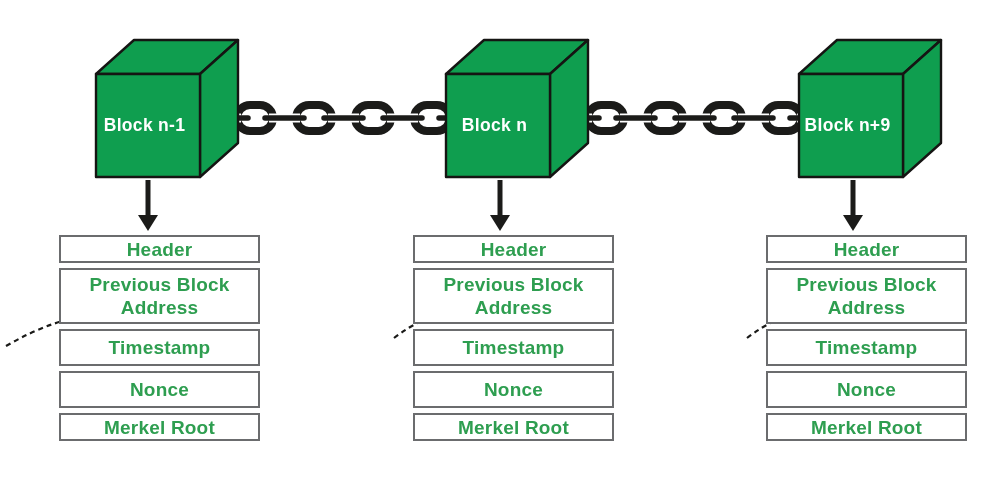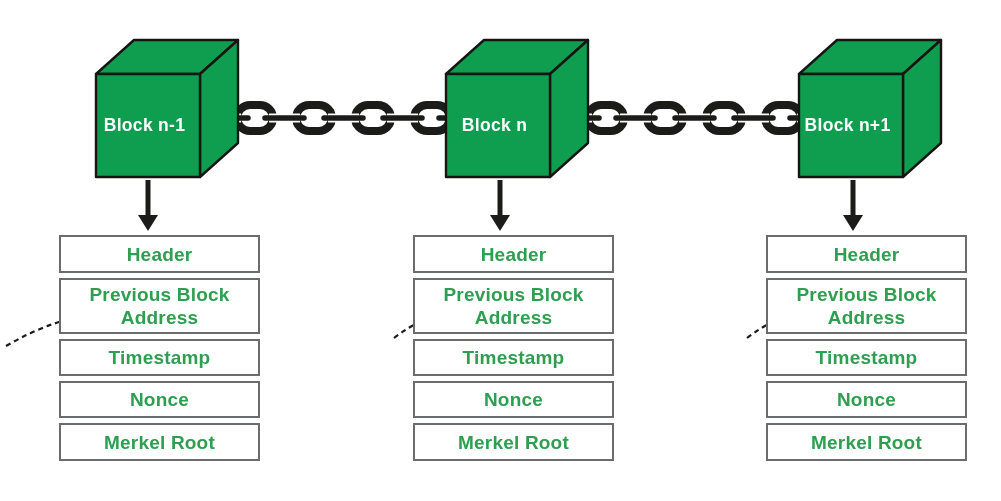--- a/index.html
+++ b/index.html
@@ -28,21 +28,21 @@
     height:37px;
     background:#ffffff;
     border:2px solid #6b6c6e;
     display:flex;align-items:center;justify-content:center;
     text-align:center;
     color:#2e9e50;font-size:19px;font-weight:700;letter-spacing:.2px;
     line-height:23px;
     padding:0 8px;
   }
   .field-row.tall{height:56px;}
-  .field-row.first,.field-row.last{height:38px;}
+  .field-row.first,.field-row.last{height:28px;}
 </style>
 </head>
 <body>
 
 <div class="canvas">
 
   <svg class="gfx" width="1001" height="501" viewBox="0 0 1001 501">
 
     <g stroke-linecap="round">
 
@@ -139,21 +139,21 @@
       <polygon points="450,308.5 450,318.5 465,312.5" fill="#1b1b19"></polygon>
     </g>
     <g>
       <path d="M 747 338 Q 777 315 803 314" fill="none" stroke="#1b1b19" stroke-width="2.2" stroke-dasharray="5 4"></path>
       <polygon points="803,308.5 803,318.5 818,312.5" fill="#1b1b19"></polygon>
     </g>
   </svg>
 
   <div class="cube-label" style="left:96px;top:74px;">Block n-1</div>
   <div class="cube-label" style="left:446px;top:74px;text-align:right;">Block n</div>
-  <div class="cube-label" style="left:799px;top:74px;">Block n+1</div>
+  <div class="cube-label" style="left:799px;top:74px;">Block n+9</div>
 
   <div class="field-table" style="left:59px;">
     <div class="field-row first">Header</div>
     <div class="field-row tall">Previous Block Address</div>
     <div class="field-row">Timestamp</div>
     <div class="field-row">Nonce</div>
     <div class="field-row last">Merkel Root</div>
   </div>
 
   <div class="field-table" style="left:413px;">

